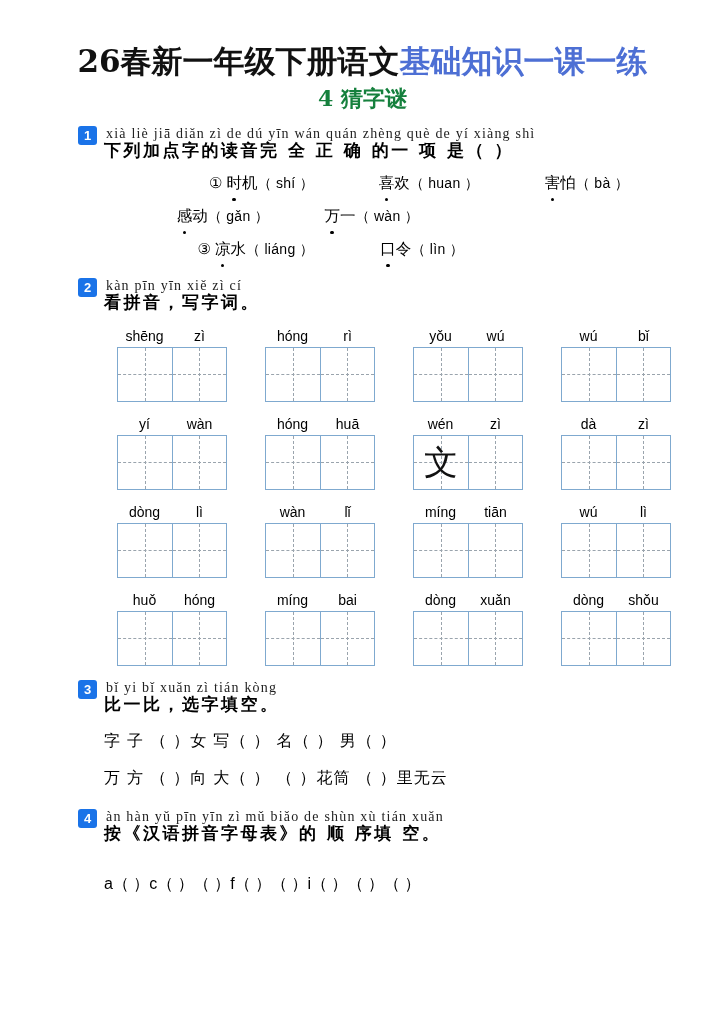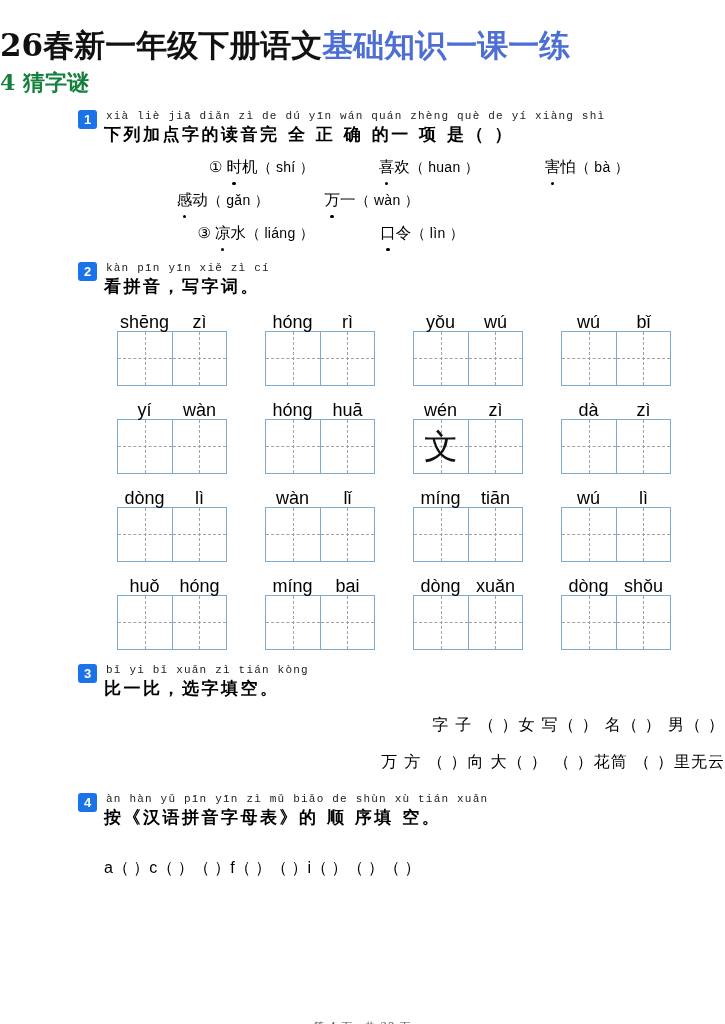--- a/index.html
+++ b/index.html
@@ -11,21 +11,21 @@
     background: #ffffff;
     font-family: "Liberation Sans", "DejaVu Sans", sans-serif;
     color: #000000;
     position: relative;
     overflow: hidden;
   }
 
   .page { position: relative; width: 725px; height: 1024px; padding: 0; }
 
   
-  .title-wrap { margin-top: 28px; }
+  .title-wrap { text-align: center; margin-top: 44px; }
   .main-title {
     font-family: "DejaVu Serif", "Liberation Serif", serif;
     font-weight: bold;
     font-size: 31px;
     letter-spacing: 0px;
     white-space: nowrap;
     line-height: 1.1;
   }
   .title-black { color: #111111; }
   .title-blue { color: #4d6fd4; }
@@ -47,24 +47,24 @@
     color: #ffffff;
     font-size: 13px;
     font-weight: bold;
     line-height: 19px;
     text-align: center;
     border-radius: 3px;
     font-family: "Liberation Sans", sans-serif;
   }
   .q-head { position: relative; padding-left: 26px; }
   .q-pinyin {
-    font-size: 11px;
+    font-size: 14px;
     color: #222;
     letter-spacing: 1.2px;
-    font-family: Liberation Mono, monospace;
+    font-family: Liberation Serif, serif;
     white-space: nowrap;
     margin-left: 2px;
     height: 14px;
   }
   .q-text {
     font-family: "DejaVu Serif", "Liberation Serif", serif;
     font-size: 17px;
     font-weight: bold;
     letter-spacing: 2.5px;
     white-space: nowrap;
@@ -100,21 +100,21 @@
     border-radius: 50%;
   }
   .py { font-family: "Liberation Sans", sans-serif; font-size: 14px; letter-spacing: 0.3px; }
 
   
   .grid-rows { margin-top: 14px; padding-left: 20px; }
   .grid-row { display: flex; margin-bottom: 14px; }
   .grid-item { width: 148px; }
   .grid-pinyin {
     font-family: "Liberation Sans", sans-serif;
-    font-size: 18px;
+    font-size: 14px;
     height: 17px;
     display: flex;
     width: 110px;
     margin: 0 auto 2px auto;
     justify-content: center;
   }
   .grid-pinyin span {
     width: 55px;
     text-align: center;
     display: block;
@@ -162,21 +162,20 @@
   }
 
   
   .fill-row {
     margin-top: 16px;
     padding-left: 26px;
     font-family: "DejaVu Serif", "Liberation Serif", serif;
     font-size: 16px;
     white-space: nowrap;
     letter-spacing: 1px;
-    text-align: right;
   }
 
   .alpha-row {
     margin-top: 30px;
     padding-left: 26px;
     font-family: "Liberation Sans", sans-serif;
     font-size: 16px;
     white-space: nowrap;
   }
 

